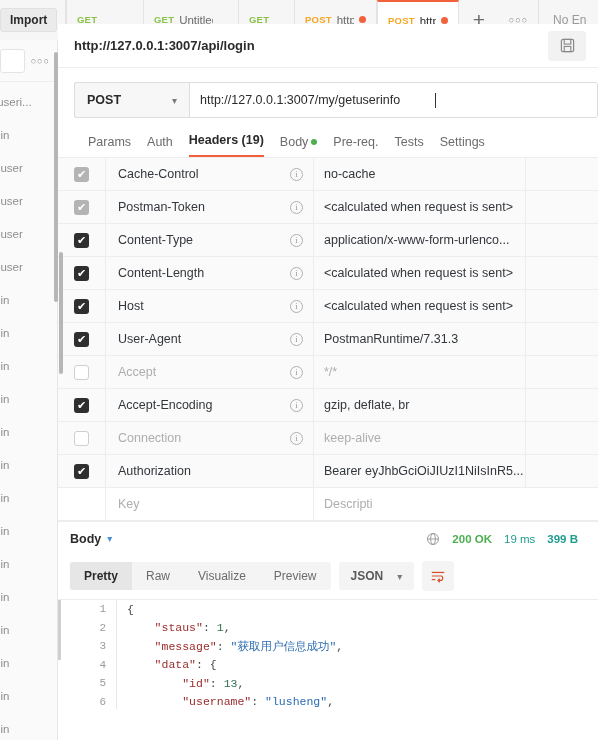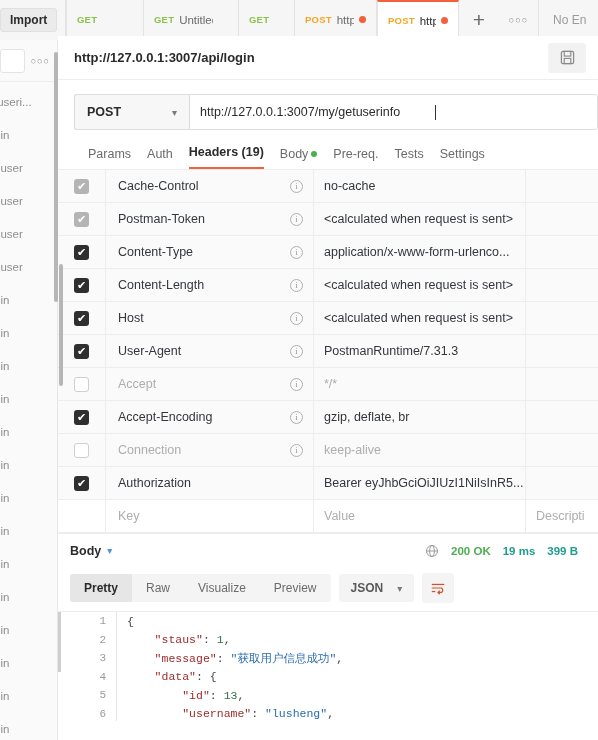--- a/index.html
+++ b/index.html
@@ -91,21 +91,21 @@
   .sb-scroll {
     position: absolute; left: 54px; top: 52px; width: 4px; height: 250px;
     background: #b6b6b6; border-radius: 2px;
   }
   .sb-divider {
     position: absolute; left: 57px; top: 40px; width: 1px; height: 700px;
     background: #e6e6e6;
   }
 
   
-  .main { position: absolute; top: 36px; left: 58px; width: 540px; height: 700px; background: #fff; }
+  .main { position: absolute; top: 24px; left: 58px; width: 540px; height: 700px; background: #fff; }
 
   .crumbbar {
     height: 44px; display: flex; align-items: center; justify-content: space-between;
     padding: 0 12px 0 16px; border-bottom: 1px solid #ededed;
   }
   .crumb-title { font-size: 13px; font-weight: bold; color: #2b2b2b; }
   .save-group { display: flex; align-items: center; }
   .save-btn {
     width: 38px; height: 30px; background: #f2f2f2; border-radius: 3px;
     display: flex; align-items: center; justify-content: center;
@@ -180,21 +180,21 @@
 
   
   .respbar {
     display: flex; align-items: center; justify-content: space-between;
     height: 34px; padding: 0 0 0 12px; border-top: 1px solid #ededed;
   }
   .resp-left { display: flex; align-items: center; gap: 6px; font-size: 12.5px; font-weight: bold; color: #2b2b2b; }
   .resp-left .chev { color: #4a90d9; font-size: 10px; font-weight: normal; }
   .resp-right { display: flex; align-items: center; gap: 12px; padding-right: 20px; font-size: 11.5px; }
   .stat-ok { color: #4caf50; font-weight: bold; }
-  .stat-ms { color: #1f9c8f; font-weight: bold; }
+  .stat-ms { color: #1f9c8f; font-weight: normal; }
   .stat-sz { color: #1f9c8f; font-weight: bold; }
 
   .viewbar { display: flex; align-items: center; gap: 8px; padding: 6px 0 8px 12px; }
   .segs { display: flex; background: #f4f4f4; border-radius: 3px; overflow: hidden; }
   .seg { padding: 7px 14px; font-size: 12px; color: #6b6b6b; }
   .seg.active { background: #e6e6e6; color: #2b2b2b; font-weight: bold; }
   .fmt-sel {
     display: flex; align-items: center; gap: 14px; background: #f4f4f4;
     border-radius: 3px; padding: 7px 12px; font-size: 12px; font-weight: bold; color: #5a5a5a;
   }
@@ -507,23 +507,20 @@
           <div class="val-cell">
             <span>Bearer eyJhbGciOiJIUzI1NiIsInR5...</span>
           </div>
           <div class="desc-cell"></div>
         </div>
         <div class="hrow last">
           <div class="cb-cell"></div>
           <div class="key-cell muted">
             <span>Key</span>
           </div>
-          <div class="val-cell muted">
-            <span>Value</span>
-          </div>
           <div class="desc-cell">
             <span>Descripti</span>
           </div>
         </div>
       </div>
 
     <div class="respbar">
       <div class="resp-left">
         <span>Body</span>
         <span class="chev">▾</span>

